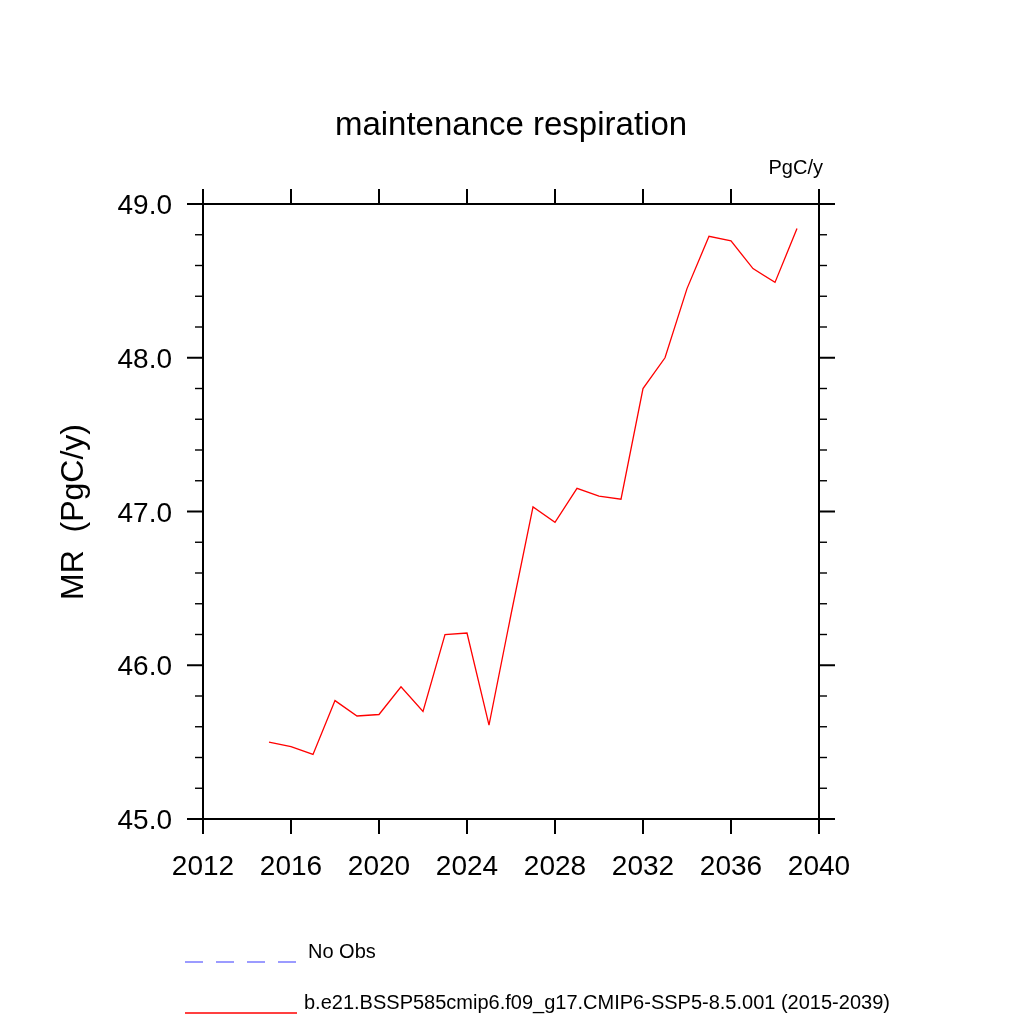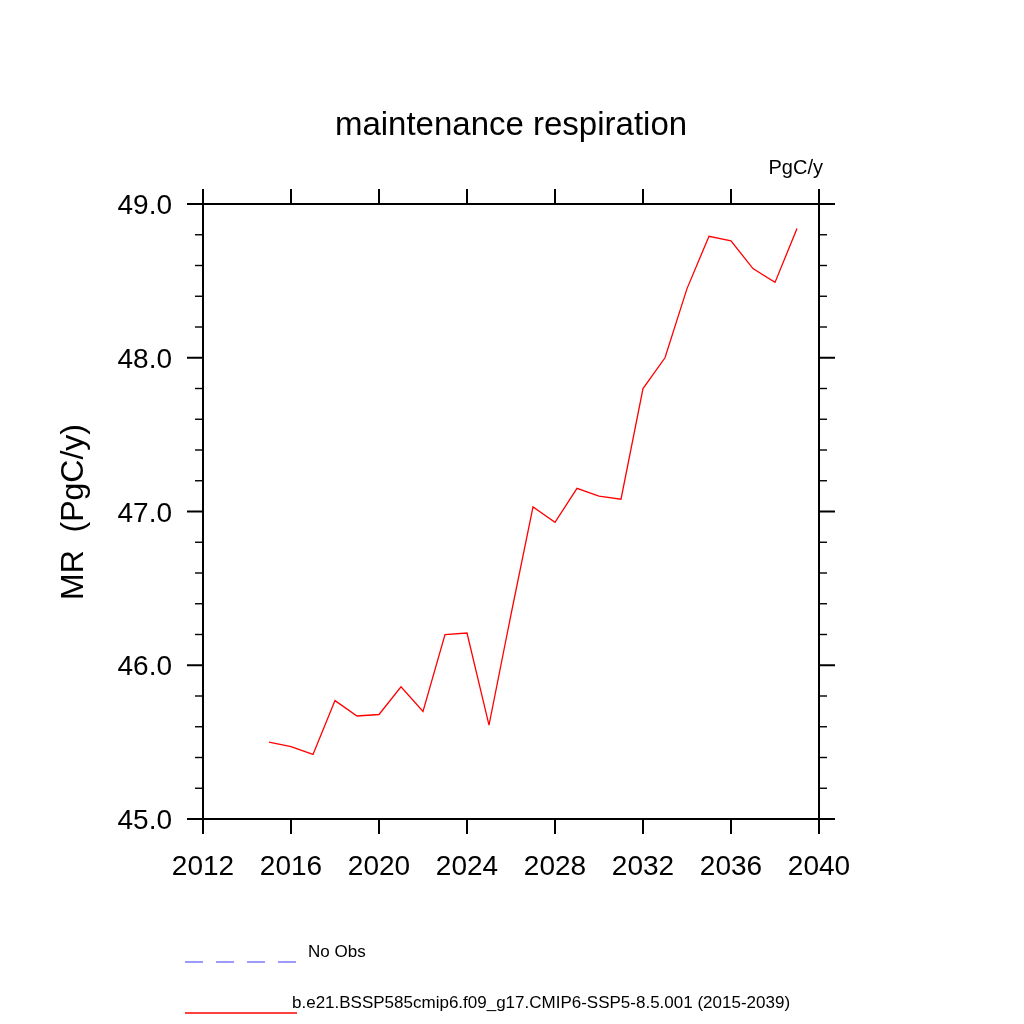--- a/index.html
+++ b/index.html
@@ -15,21 +15,21 @@
     position:absolute;right:201px;top:156px;
     font-size:20px;white-space:pre;
   }
   .ylabel{
     position:absolute;left:72px;top:512px;
     font-size:32px;white-space:pre;
     transform:translate(-50%,-50%) rotate(-90deg);
   }
   svg#plot{position:absolute;left:0;top:0;}
   .legend-label{
-    position:absolute;font-size:17px;white-space:pre;line-height:17px;
+    position:absolute;font-size:20px;white-space:pre;line-height:17px;
   }
   .legend-swatch{position:absolute;}
 </style>
 </head>
 <body>
 
 <div class="canvas">
   <div class="title">maintenance respiration</div>
   <div class="unit">PgC/y</div>
   <div class="ylabel">MR  (PgC/y)</div>
@@ -109,15 +109,15 @@
       <polyline points="269.0,742.1 291.0,746.7 313.0,754.4 335.0,700.6 357.0,716.0 379.0,714.5 401.0,686.8 423.0,711.4 445.0,634.5 467.0,633.0 489.0,725.2 511.0,614.5 533.0,506.9 555.0,522.3 577.0,488.4 599.0,496.1 621.0,499.2 643.0,388.5 665.0,357.8 687.0,288.6 709.0,236.3 731.0,240.9 753.0,268.6 775.0,282.4 797.0,228.6" fill="none" stroke="#ff0000" stroke-width="1.3" stroke-linejoin="miter"></polyline>
     </svg>
   <div id="legend">
       <div class="legend-swatch" style="left: 185px; top: 950px;"><svg width="112" height="4">
           <line x1="0" y1="2" x2="112" y2="2" stroke="#7b7bff" stroke-width="1.6" stroke-dasharray="18 13"></line>
         </svg></div>
       <span class="legend-label" style="left: 308px; top: 943px;">No Obs</span>
       <div class="legend-swatch" style="left: 185px; top: 1001px;"><svg width="112" height="4">
           <line x1="0" y1="2" x2="112" y2="2" stroke="#ff0000" stroke-width="1.3"></line>
         </svg></div>
-      <span class="legend-label" style="left: 292px; top: 994px;">b.e21.BSSP585cmip6.f09_g17.CMIP6-SSP5-8.5.001 (2015-2039)</span>
+      <span class="legend-label" style="left: 304px; top: 994px;">b.e21.BSSP585cmip6.f09_g17.CMIP6-SSP5-8.5.001 (2015-2039)</span>
     </div>
 </div>
 
 </body></html>

